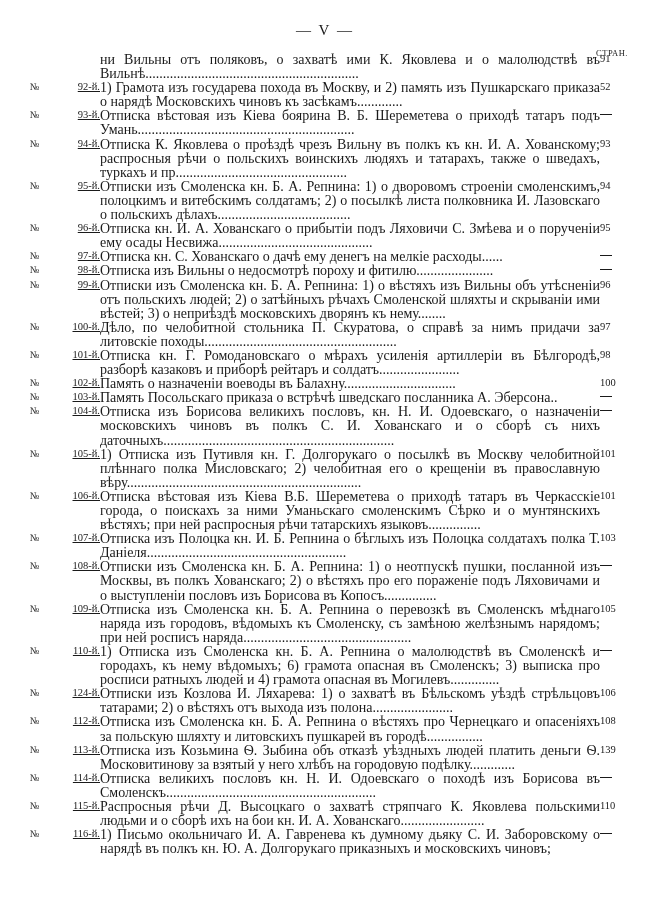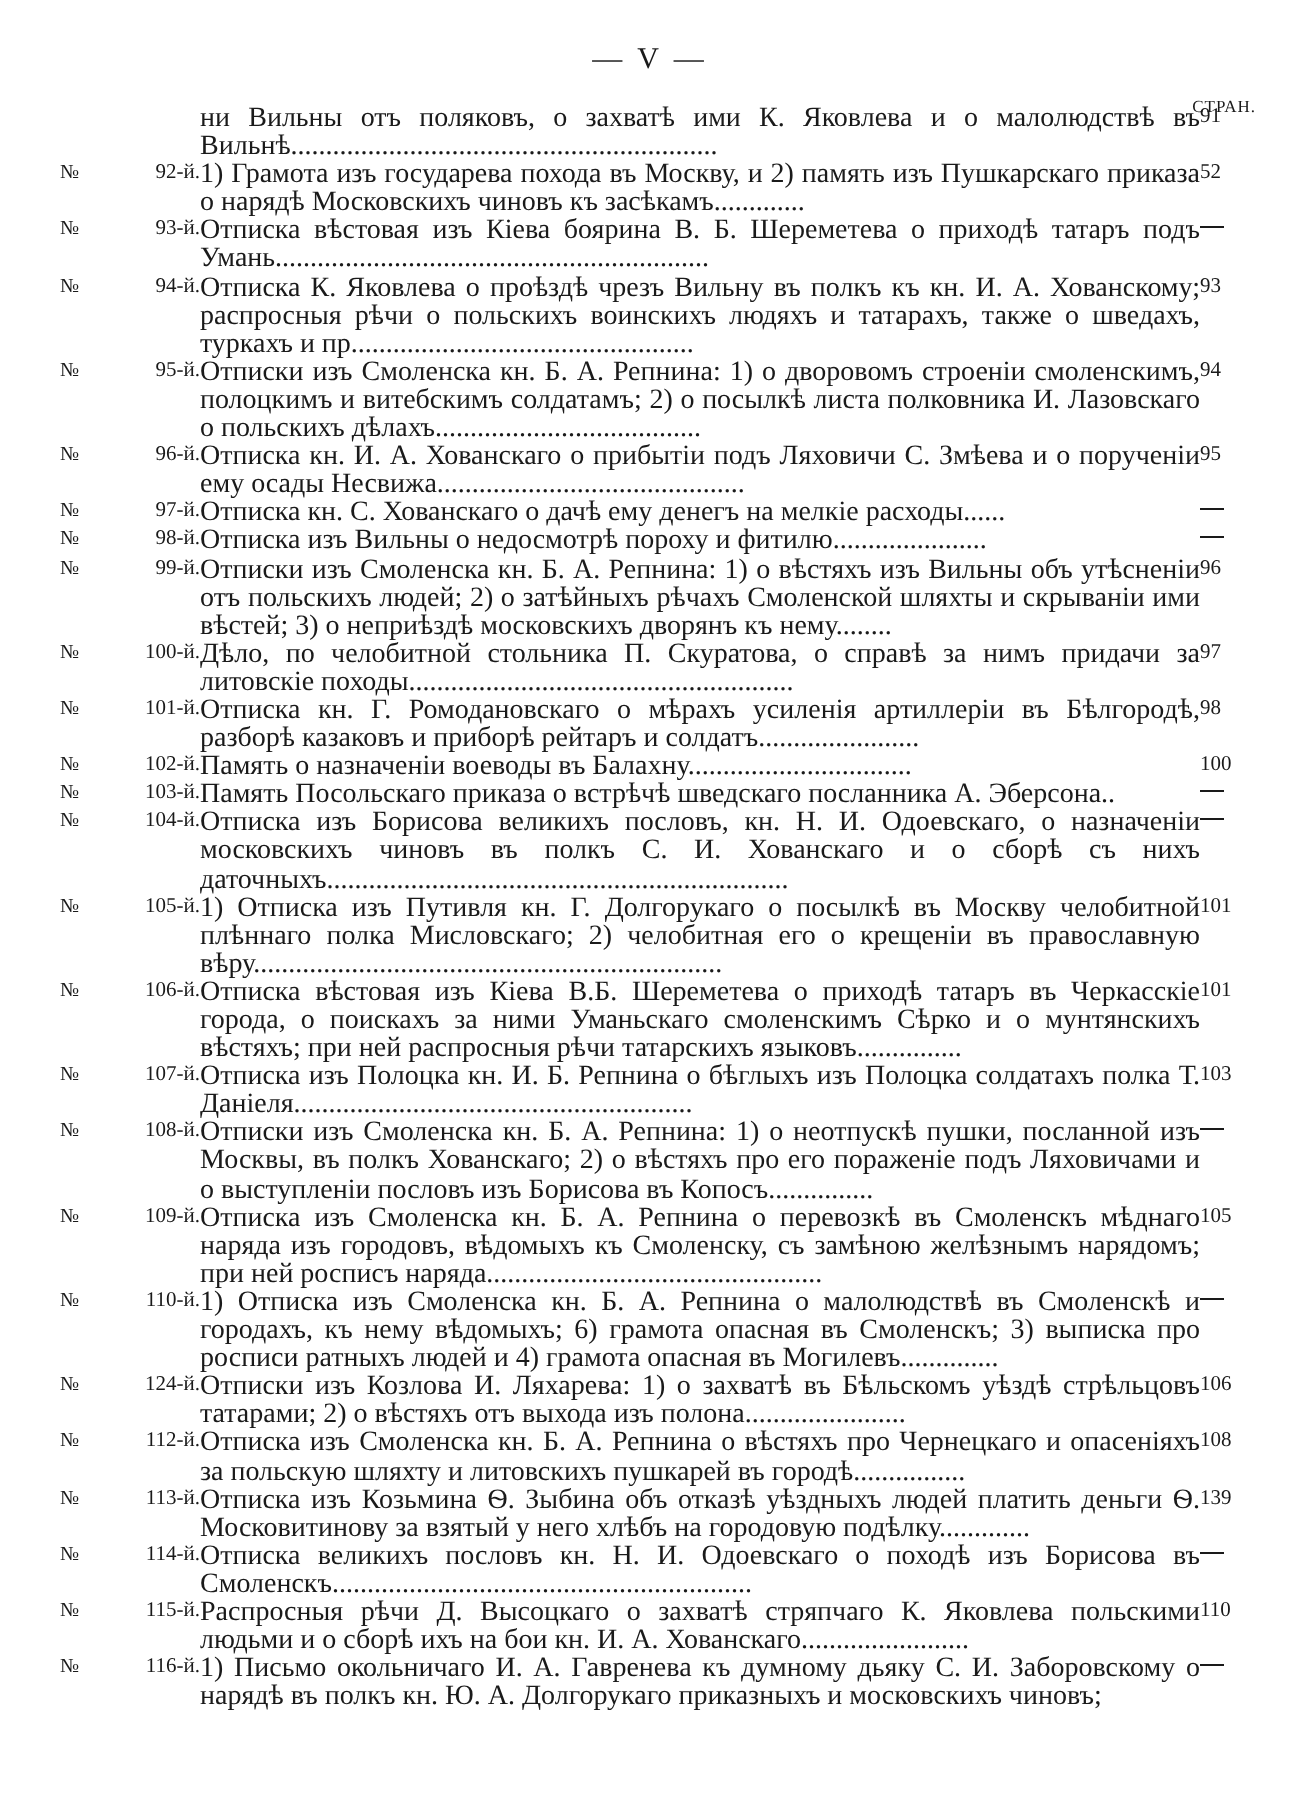--- a/index.html
+++ b/index.html
@@ -57,20 +57,21 @@
     padding-top: 1px;
     white-space: nowrap;
   }
   td.num-val {
     width: 44px;
     font-size: 10.5px;
     text-align: right;
     padding-right: 4px;
     padding-top: 1px;
     white-space: nowrap;
+    text-decoration: underline;
   }
   td.body {
     font-size: 14px;
     line-height: 14.1px;
     text-align: justify;
     padding-left: 4px;
     padding-right: 6px;
     hyphens: none;
   }
   td.pg {

